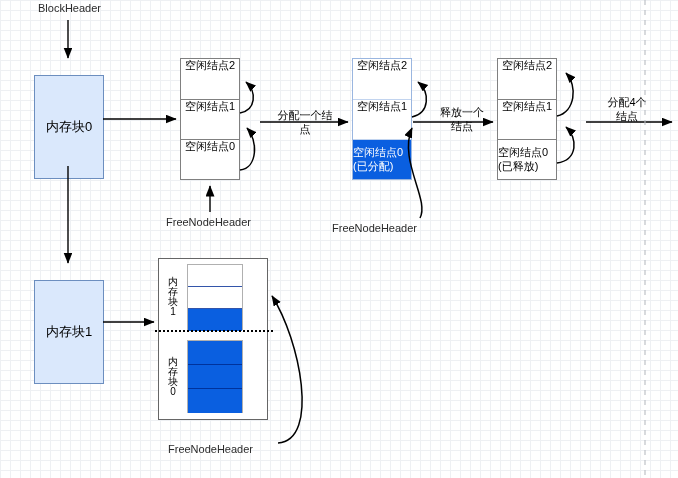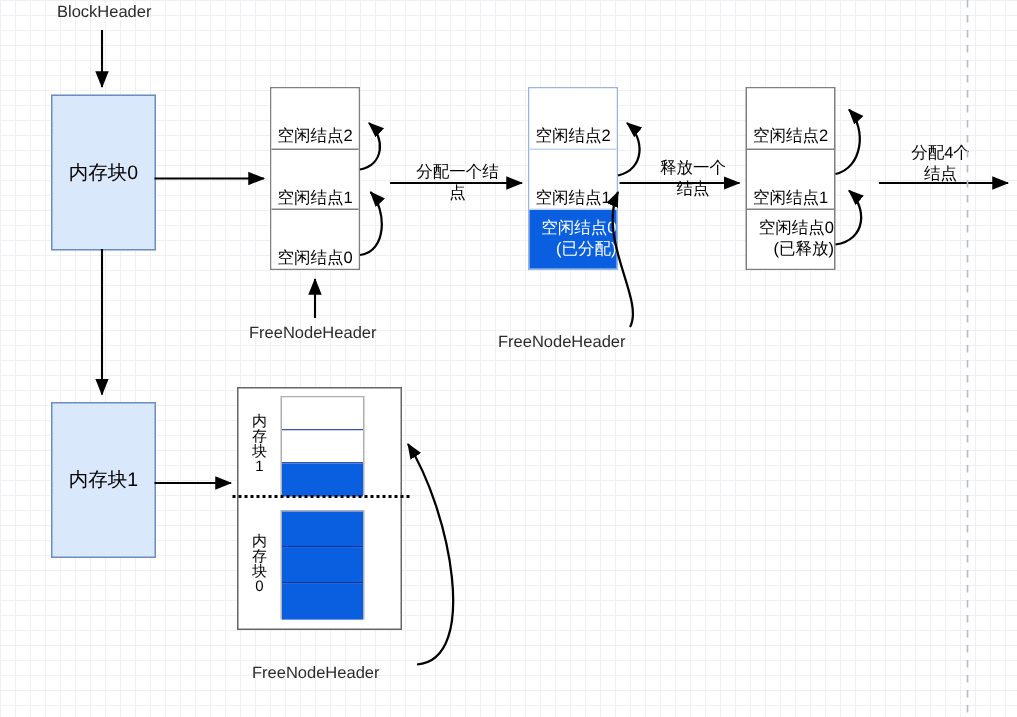--- a/index.html
+++ b/index.html
@@ -21,26 +21,26 @@
     background-size:10px 10px,10px 10px,40px 40px,40px 40px;
     background-position:0 0,0 0,0 0,0 0;
   }
   .svglayer{position:absolute;left:0;top:0;width:678px;height:478px;pointer-events:none;}
 
   .memblock{
     position:absolute;
     background:#dae8fc;
     border:1px solid #6c8ebf;
     display:flex;align-items:center;justify-content:center;
-    font-size:13px;color:#000;
+    font-size:13px;color:#000;margin-top:12px;
   }
   .listbox{position:absolute;box-sizing:border-box;background:#ffffff;}
   .listbox .cell{
     box-sizing:border-box;
-    display:flex;align-items:flex-end;justify-content:center;
+    display:flex;align-items:flex-start;justify-content:center;
     text-align:center;
     font-size:11px;line-height:1.2;
     color:#000;
     background:#ffffff;
   }
   .lb-gray{border:1.6px solid #808080;}
   .lb-gray .cell{border-bottom:1.2px solid #808080;}
   .lb-gray .cell:last-child{border-bottom:none;}
   .lb-blue{border:1.2px solid #9ab6e0;}
   .lb-blue .cell{border-bottom:1px solid #c2d4ef;}

